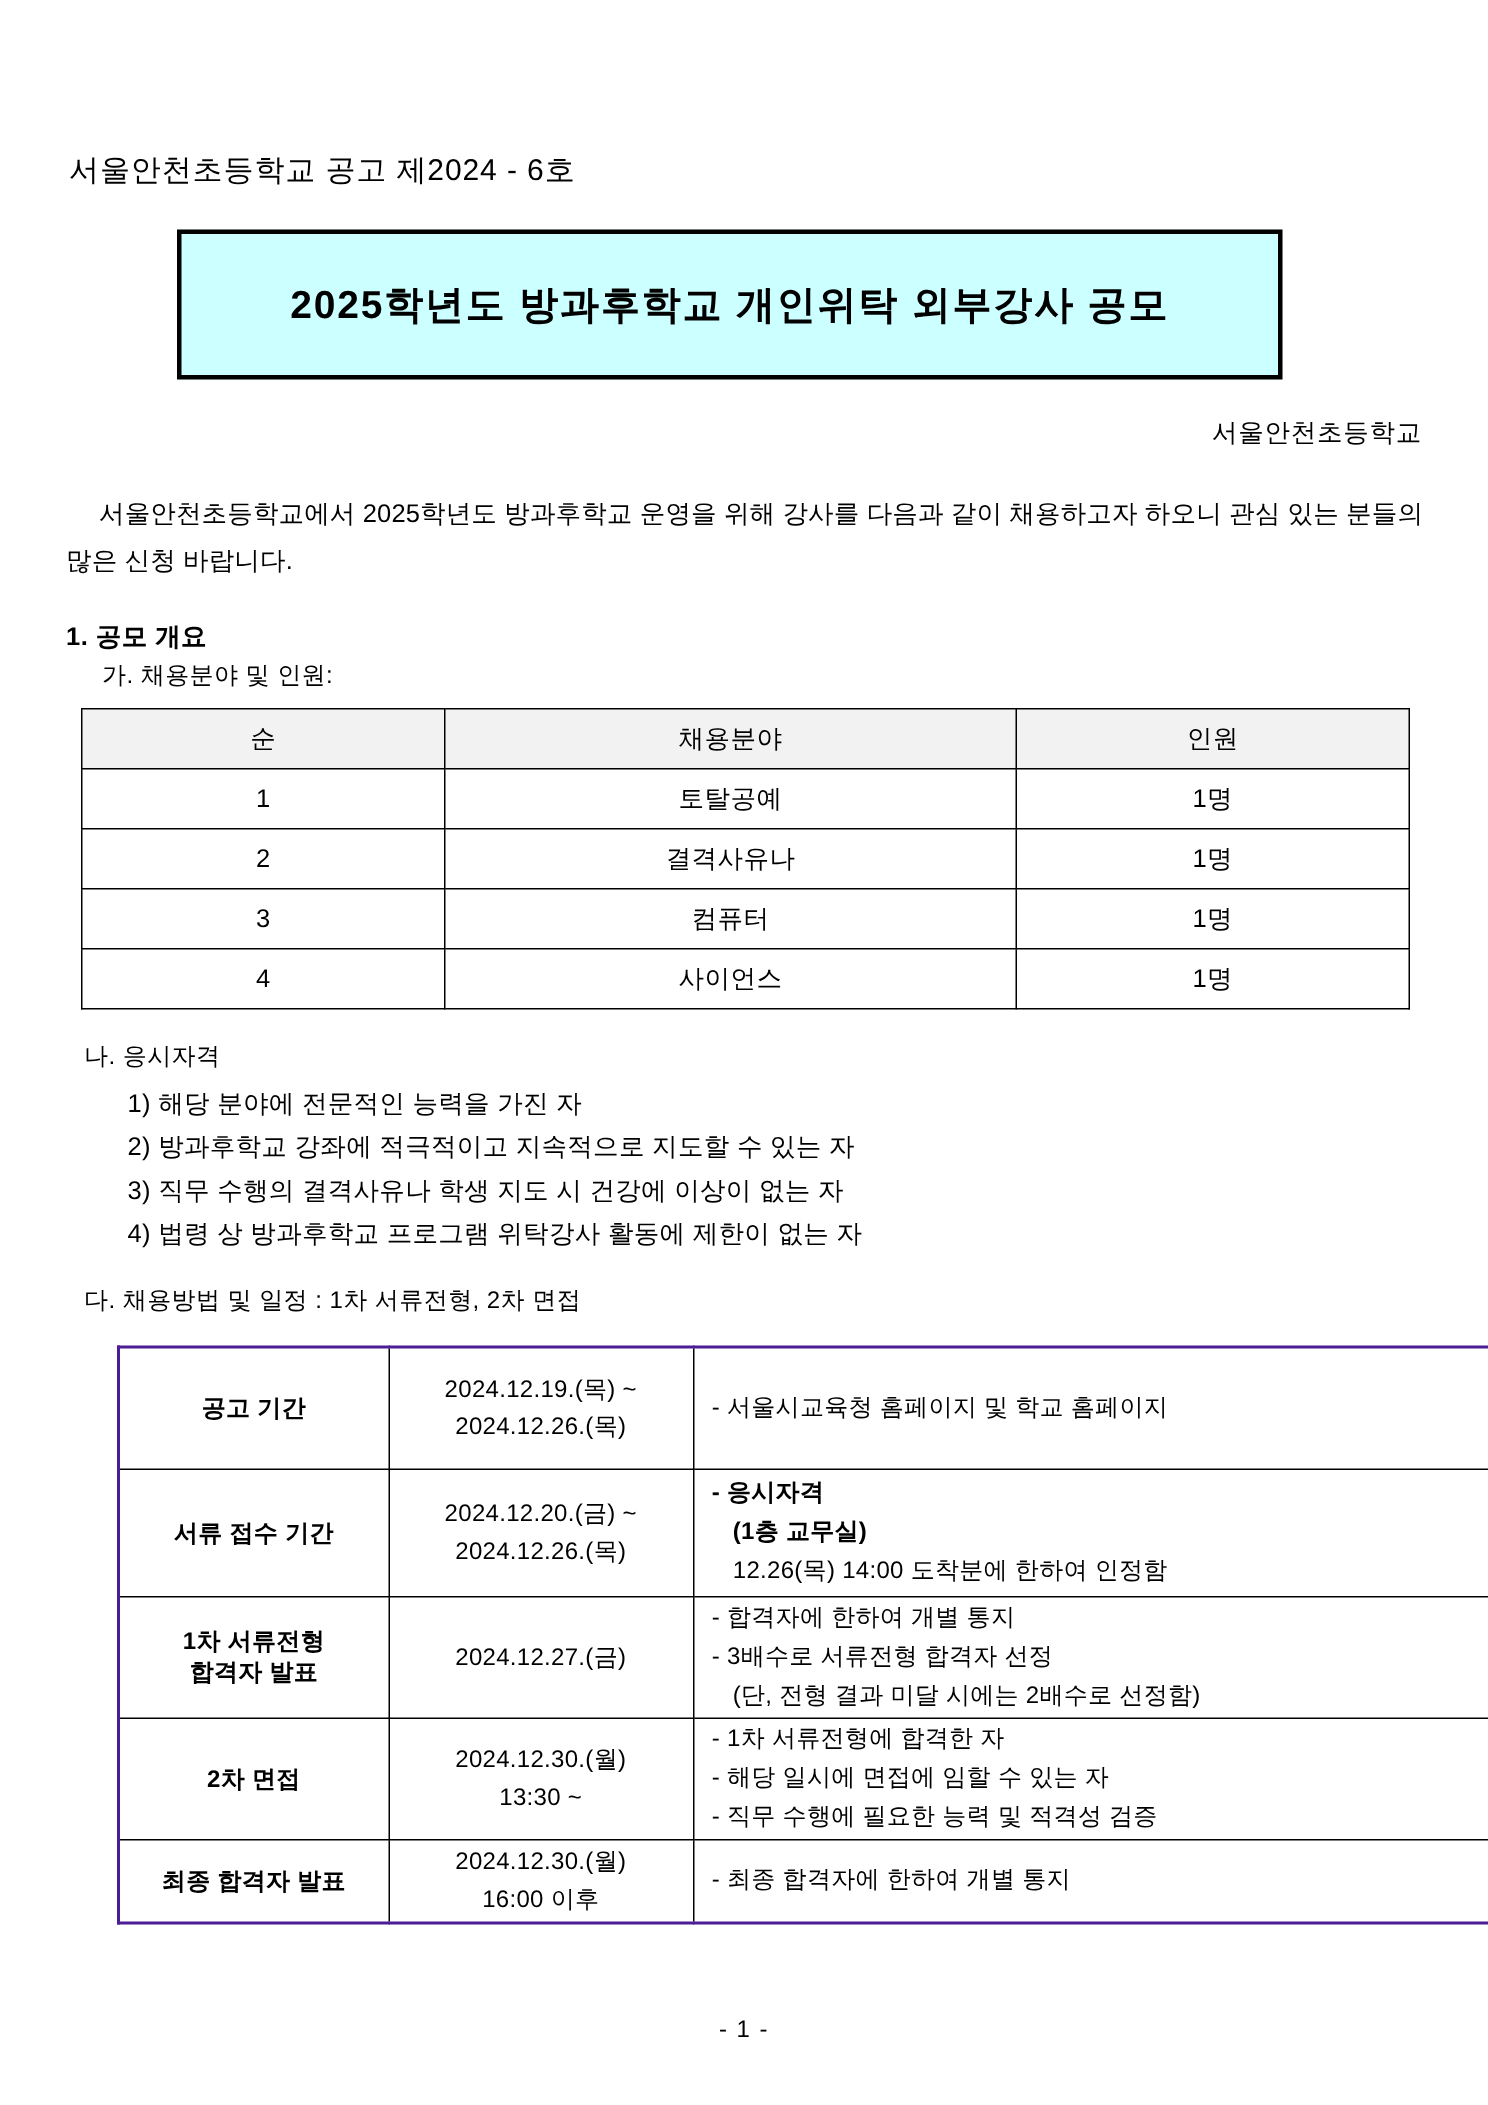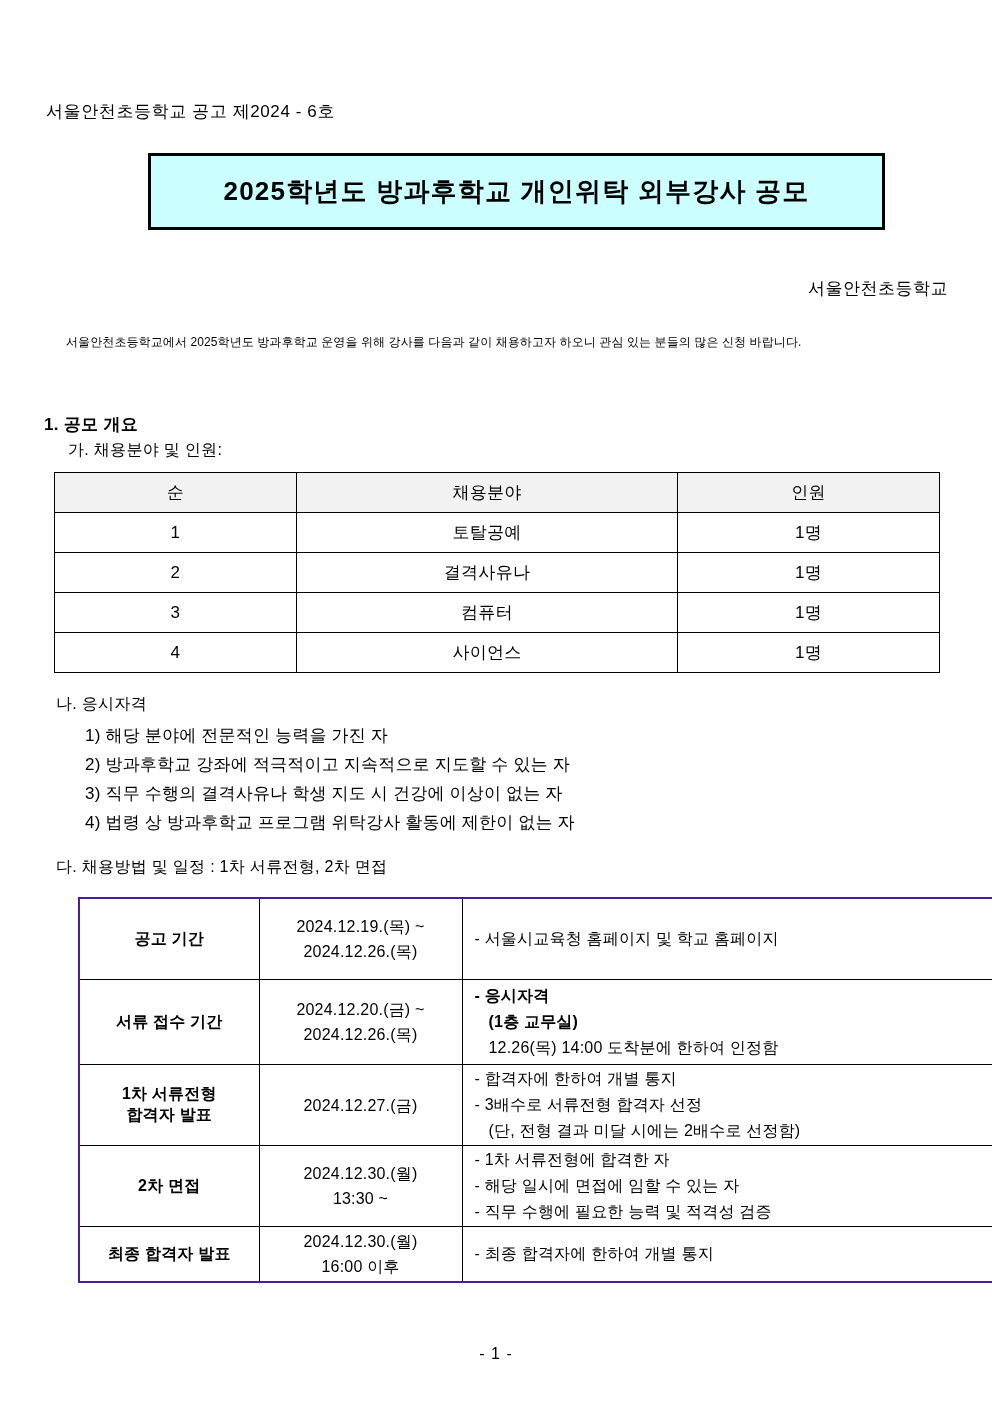--- a/index.html
+++ b/index.html
@@ -18,32 +18,32 @@
     background: #ffffff;
     overflow: hidden;
     box-sizing: border-box;
   }
 
   
   .doc-number {
     position: absolute;
     left: 46px;
     top: 100px;
-    font-size: 17px;
+    font-size: 20px;
     letter-spacing: 0.6px;
     white-space: nowrap;
   }
 
   
   .title-box {
     position: absolute;
-    left: 148px;
+    left: 118px;
     top: 153px;
     width: 737px;
-    height: 77px;
+    height: 100px;
     background: #ccffff;
     border: 3px solid #000000;
     box-sizing: border-box;
     display: flex;
     align-items: center;
     justify-content: center;
   }
   .title-text {
     font-size: 26px;
     font-weight: bold;
@@ -61,21 +61,21 @@
     white-space: nowrap;
     text-align: center;
   }
 
   
   .intro {
     position: absolute;
     left: 44px;
     top: 327px;
     width: 906px;
-    font-size: 12px;
+    font-size: 17px;
     line-height: 31px;
     letter-spacing: 0.1px;
     text-indent: 22px;
   }
 
   
   .sec-heading {
     position: absolute;
     font-size: 17px;
     font-weight: bold;

